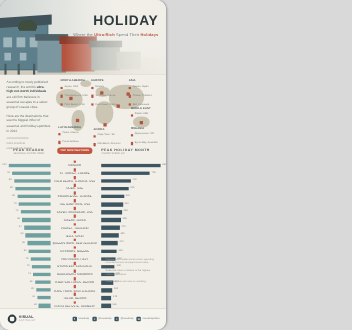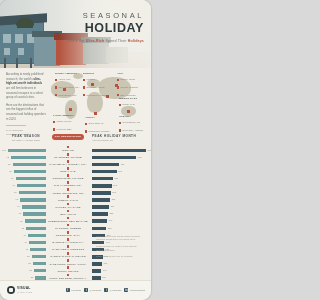--- a/index.html
+++ b/index.html
@@ -137,21 +137,20 @@
       <div class="roof"></div>
     </div>
     <div class="h h4">
       <div class="roof"></div>
     </div>
     <div class="h h5"></div>
 
     <div class="hero-fade"></div>
 
     <div class="title-wrap">
-      <div class="t1">SEASONAL</div>
       <div class="t2">HOLIDAY</div>
       <div class="sub">
         <span>Where the </span><b>Ultra-Rich</b><span> Spend Their </span><b>Holidays</b>
       </div>
     </div>
   </div>
 
   <div class="mid">
     <div class="intro">
       <p>

